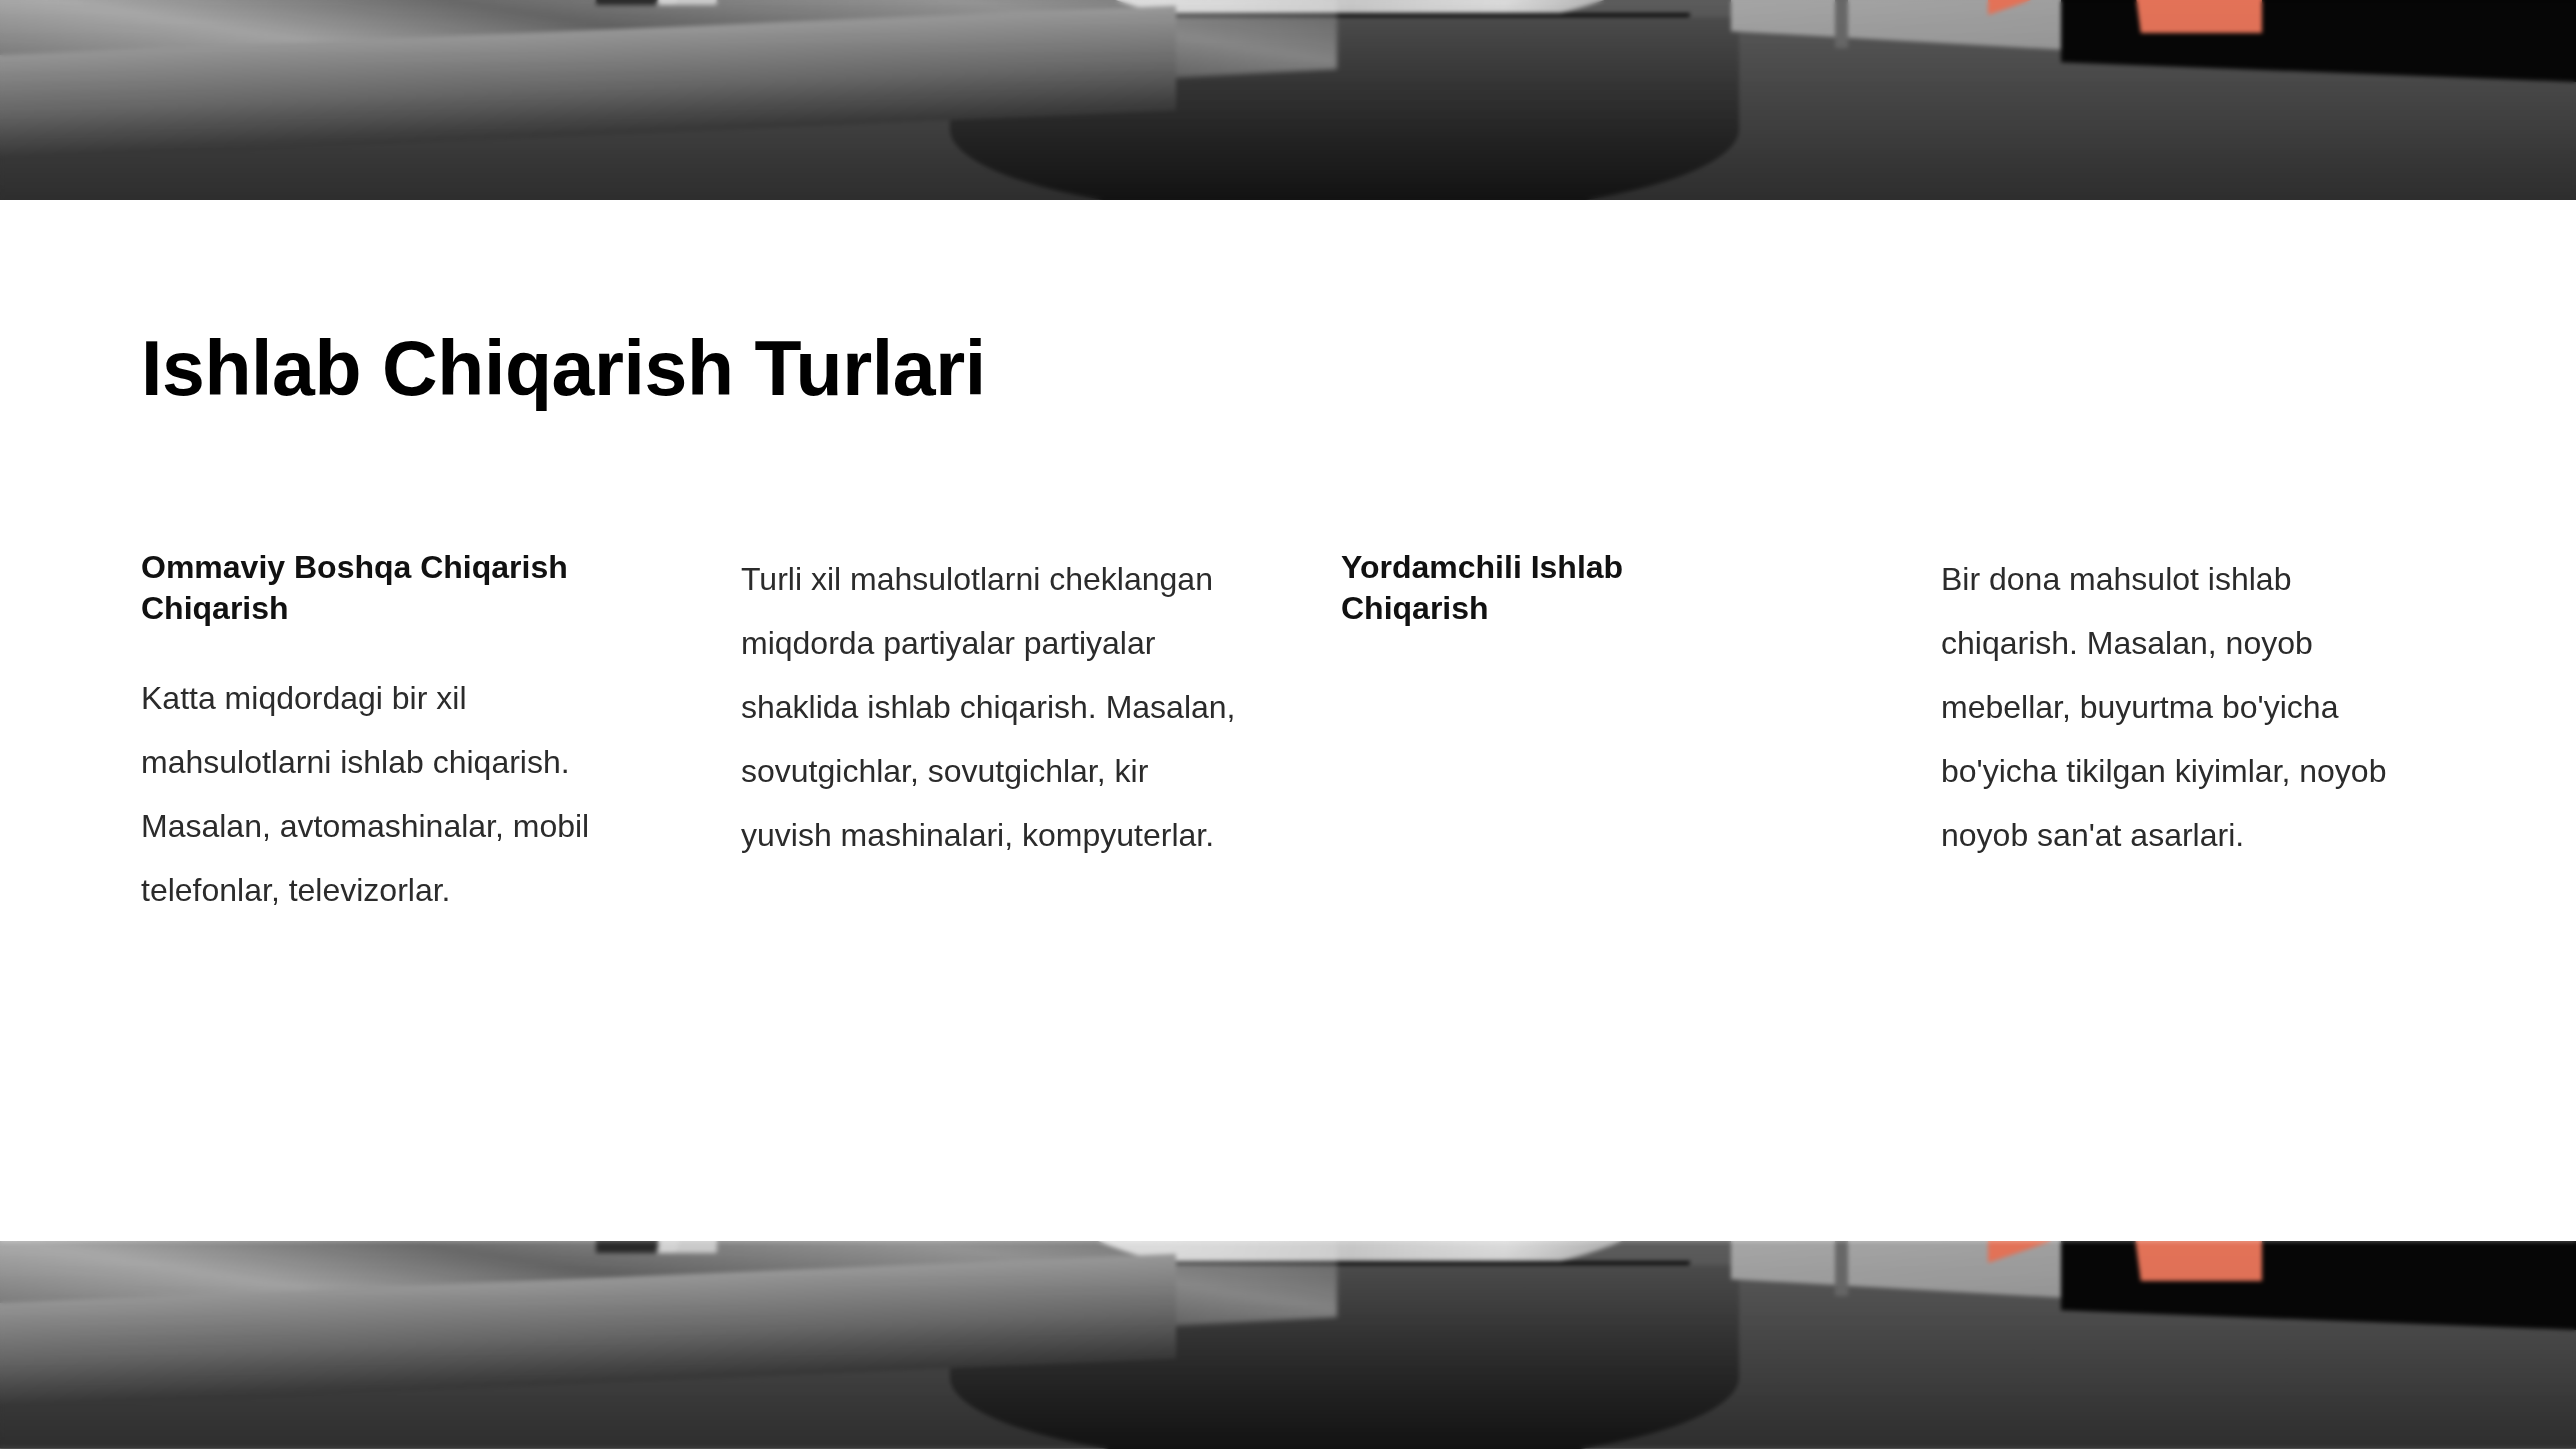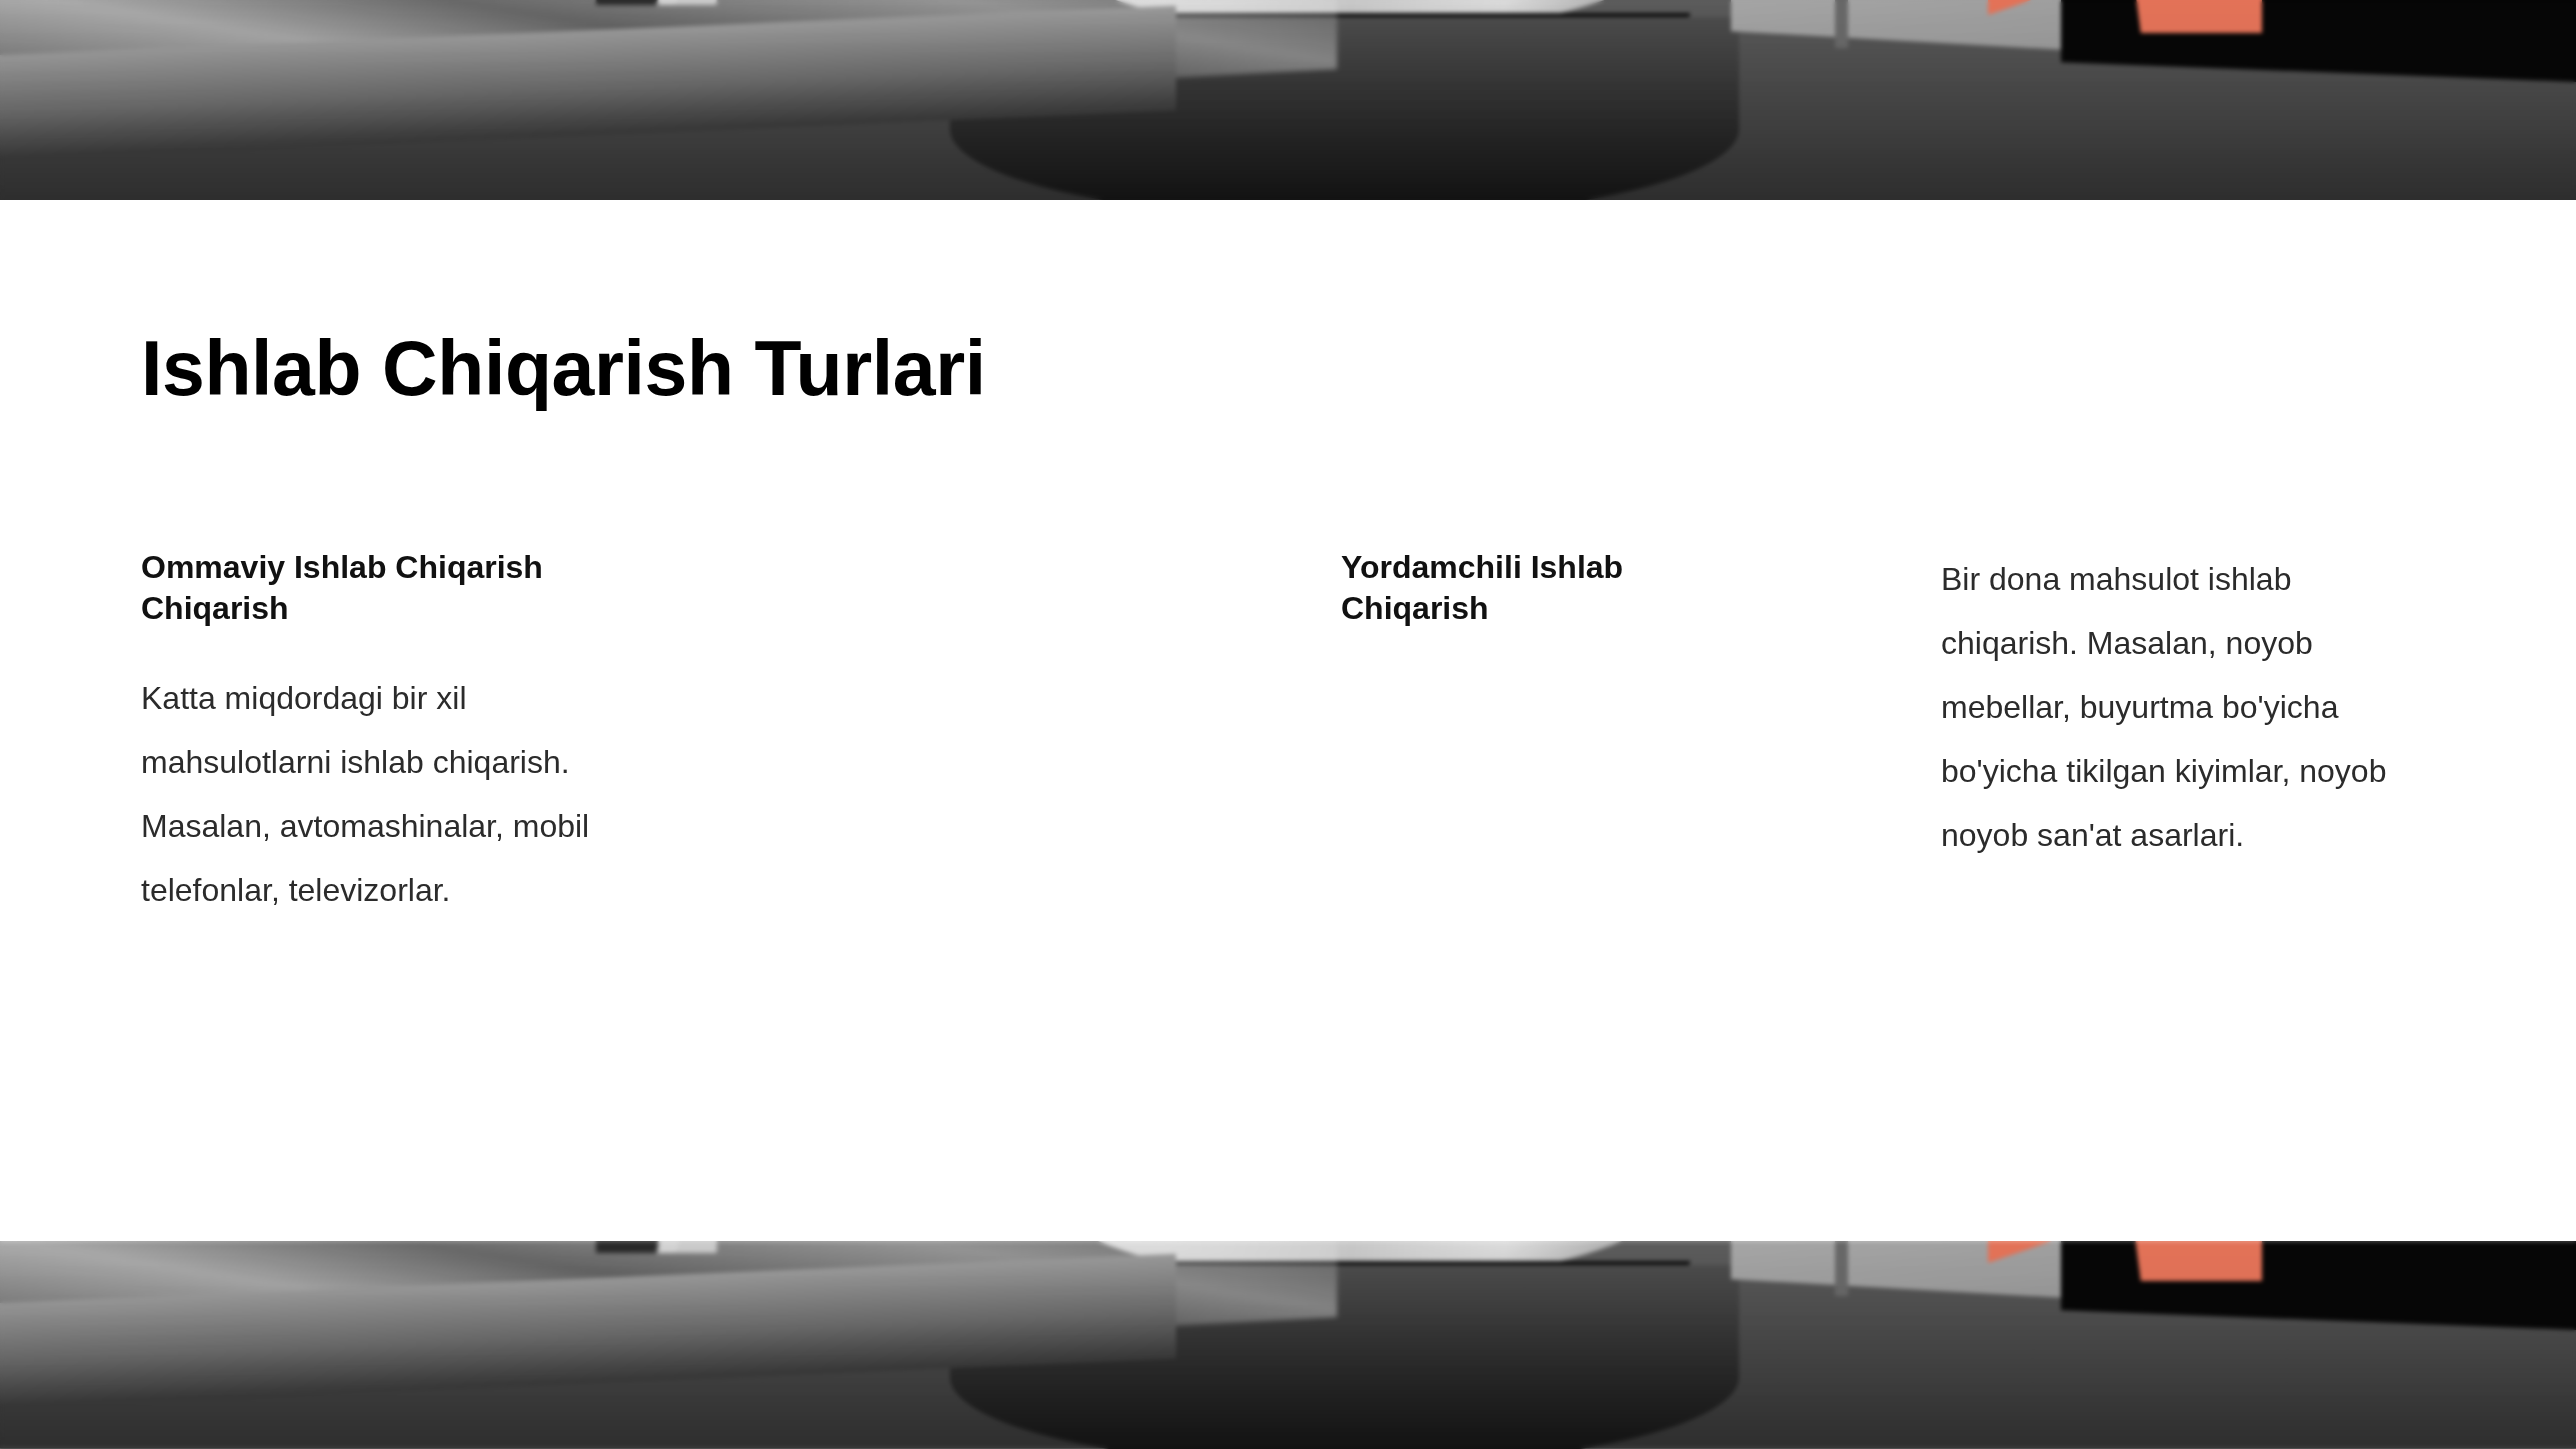--- a/index.html
+++ b/index.html
@@ -212,25 +212,26 @@
   </div>
 
   <div class="content"></div>
 
   <div class="title-wrap">
     <div class="page-title">Ishlab Chiqarish Turlari</div>
 
     <div class="columns">
 
       <div class="col col-1">
-        <h3 class="col-heading">Ommaviy Ishlab Chiqarish Chiqarish</h3>
+        <h3 class="col-heading">Ommaviy Boshqa Chiqarish Chiqarish</h3>
         <p class="col-body">Katta miqdordagi bir xil mahsulotlarni ishlab chiqarish. Masalan, avtomashinalar, mobil telefonlar, televizorlar.</p>
       </div>
 
       <div class="col col-2">
+        <p class="col-body">Turli xil mahsulotlarni cheklangan miqdorda partiyalar partiyalar shaklida ishlab chiqarish. Masalan, sovutgichlar, sovutgichlar, kir yuvish mashinalari, kompyuterlar.</p>
       </div>
 
       <div class="col col-3">
         <h3 class="col-heading narrow">Yordamchili Ishlab Chiqarish</h3>
       </div>
 
       <div class="col col-4">
         <p class="col-body">Bir dona mahsulot ishlab chiqarish. Masalan, noyob mebellar, buyurtma bo'yicha bo'yicha tikilgan kiyimlar, noyob noyob san'at asarlari.</p>
       </div>
 

